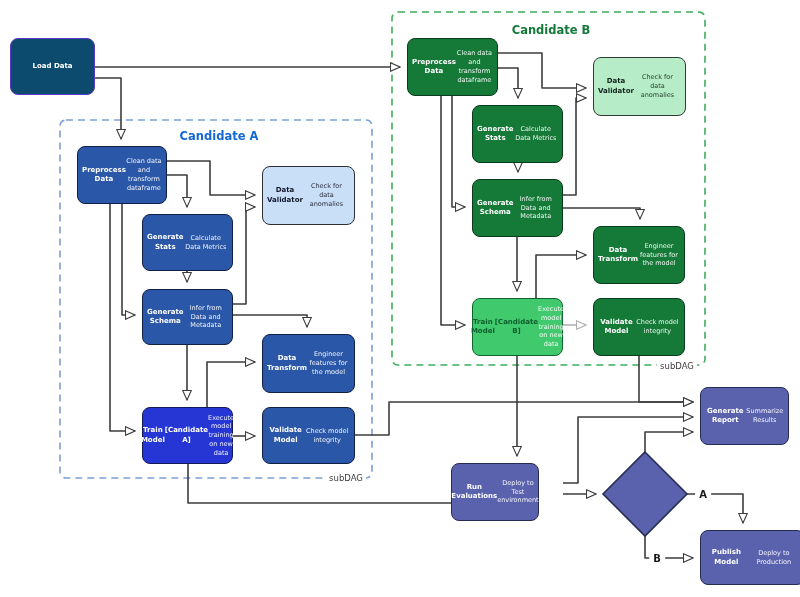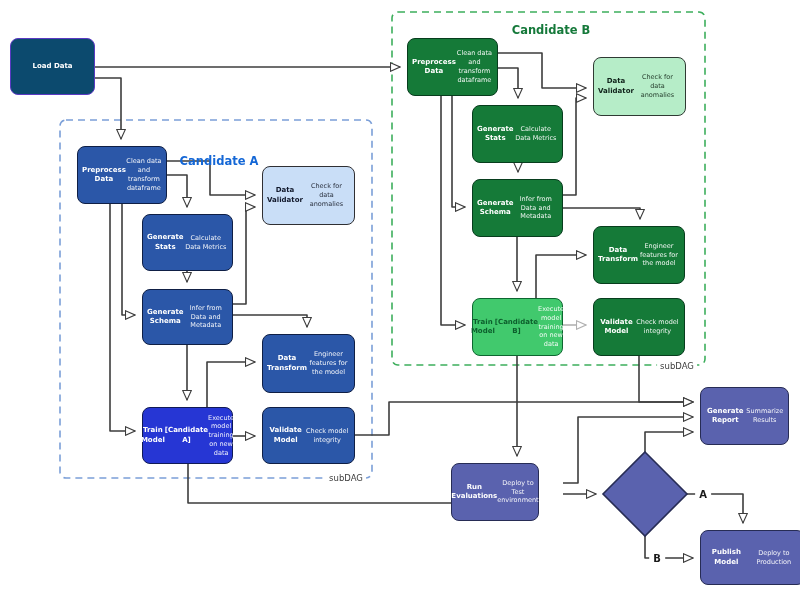--- a/index.html
+++ b/index.html
@@ -26,21 +26,21 @@
   .green-bright{background:#41c96d;border:1.4px solid #0d6630;}
   .green-bright .t{color:#0c5e2c;}
   .green-light{background:#b6edc8;border:1.3px solid #2f3a33;}
   .green-light .t{color:#10221a;}
   .green-light .s{color:#27402f;}
   .slate{background:#5a62ae;border:1.4px solid #272c55;}
   .subdag-title{
     position:absolute;z-index:3;transform:translate(-50%,-50%);
     font-weight:bold;font-size:11.5px;white-space:nowrap;
   }
-  .title-a{color:#1467d6;margin-top:25px;}
+  .title-a{color:#1467d6;}
   .title-b{color:#15793a;}
   .subdag-tag{
     position:absolute;z-index:3;transform:translate(-50%,-50%);
     font-size:8.5px;color:#3d3d3d;background:#ffffff;padding:0 3px;white-space:nowrap;
   }
   .edge-label{
     position:absolute;z-index:3;transform:translate(-50%,-50%);
     font-size:10px;font-weight:bold;color:#1a1a1a;background:#ffffff;
     padding:0 4px;white-space:nowrap;
   }

